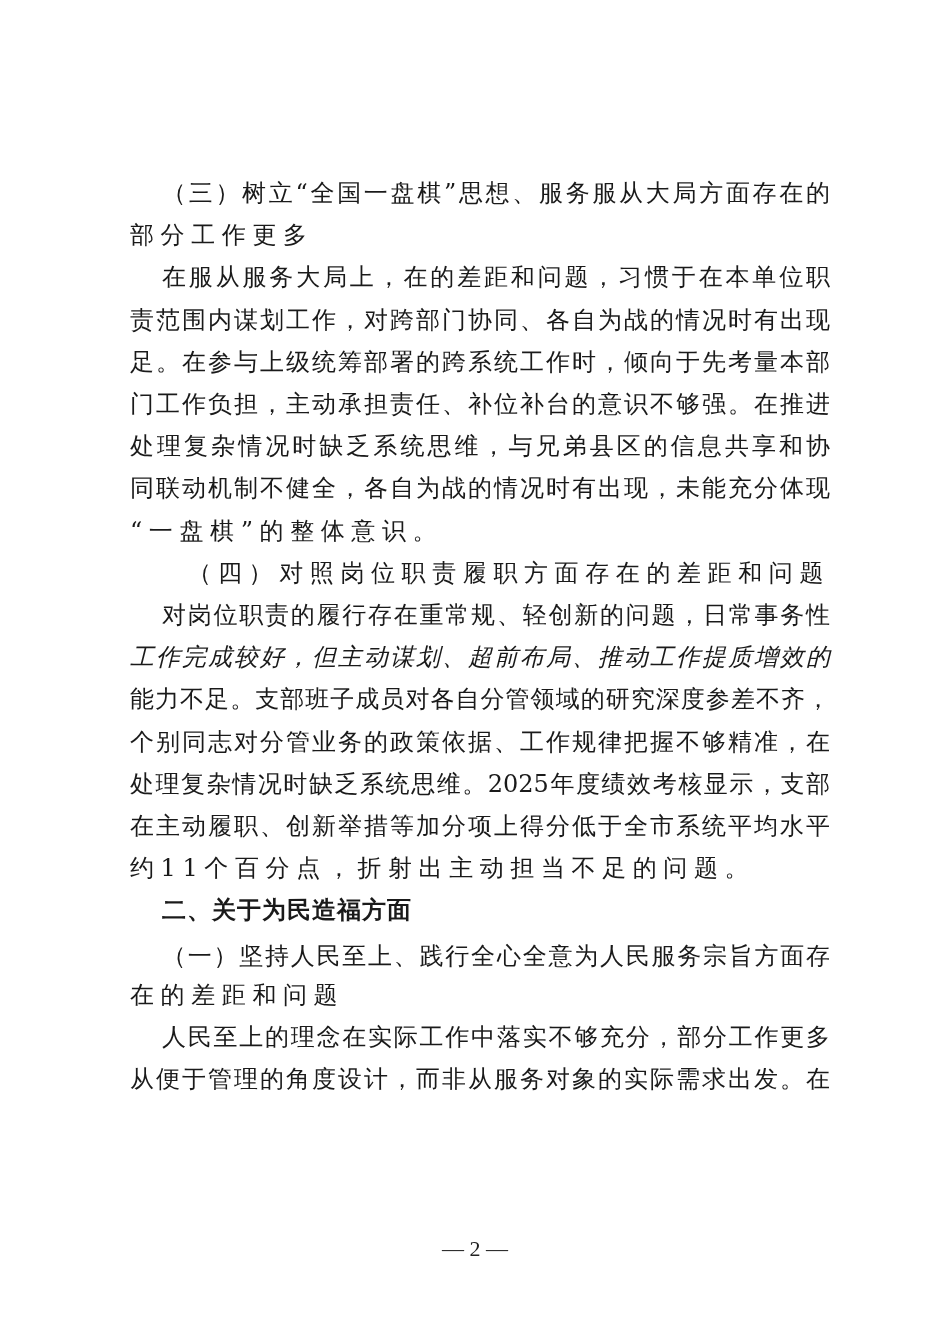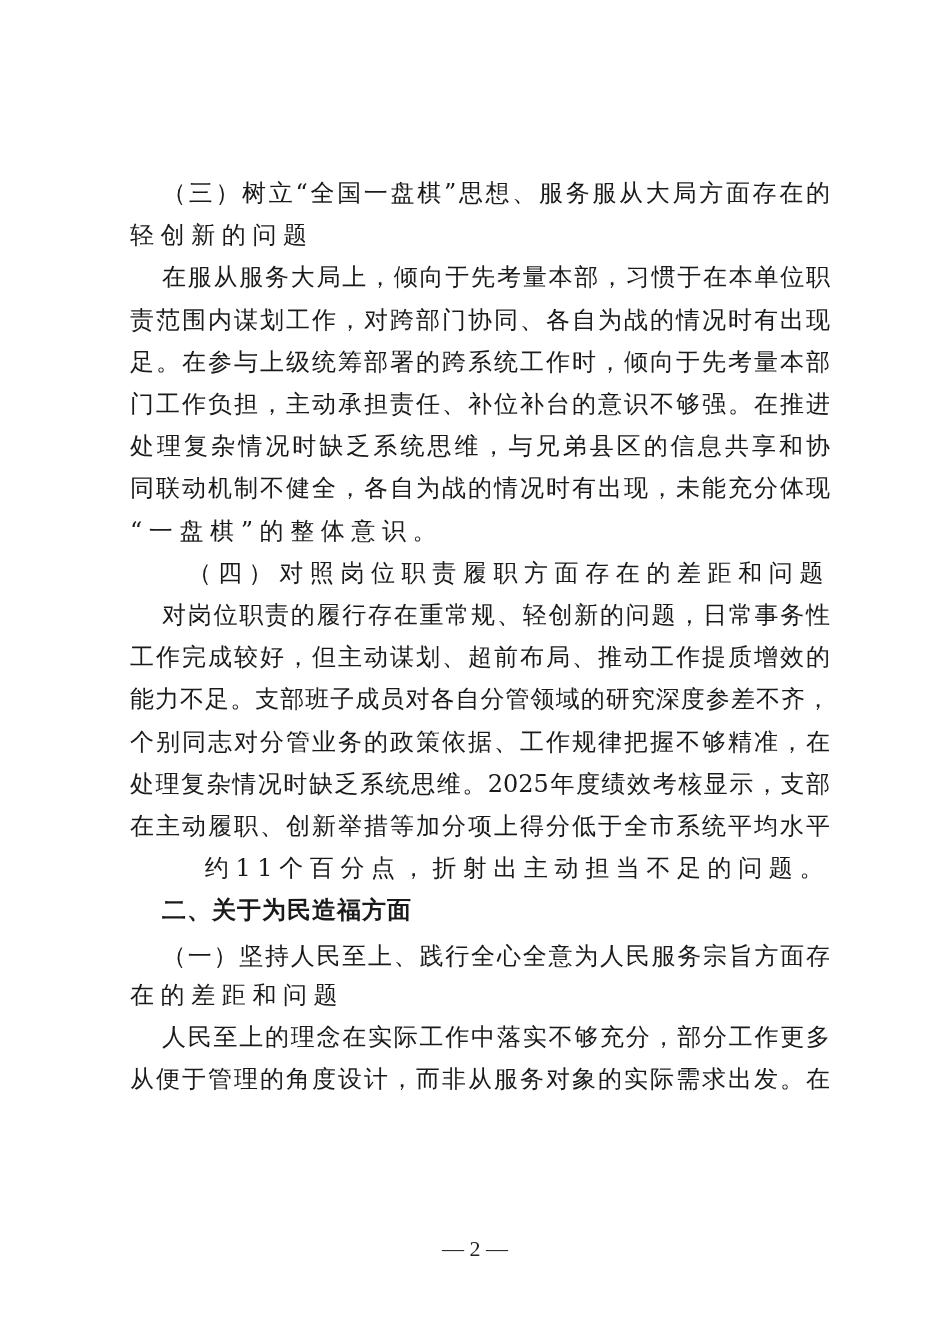--- a/index.html
+++ b/index.html
@@ -22,36 +22,36 @@
     position: absolute; left: 0; width: 950px; top: 1236px; text-align: center;
     font-size: 22px; color: #222; font-family: "Liberation Serif", serif;
   }
 </style>
 </head>
 <body>
 
 <div class="page">
   <div id="lines">
       <div class="line indent justify" style="top: 172px;">（三）树立“全国一盘棋”思想、服务服从大局方面存在的</div>
-      <div class="line" style="top: 214.2px;">轻创新的问题</div>
-      <div class="line indent justify" style="top: 256.4px;">在服从服务大局上，倾向于先考量本部，习惯于在本单位职</div>
+      <div class="line" style="top: 214.2px;">部分工作更多</div>
+      <div class="line indent justify" style="top: 256.4px;">在服从服务大局上，在的差距和问题，习惯于在本单位职</div>
       <div class="line justify" style="top: 298.6px;">责范围内谋划工作，对跨部门协同、各自为战的情况时有出现</div>
       <div class="line justify" style="top: 340.8px;">足。在参与上级统筹部署的跨系统工作时，倾向于先考量本部</div>
       <div class="line justify" style="top: 383px;">门工作负担，主动承担责任、补位补台的意识不够强。在推进</div>
       <div class="line justify" style="top: 425.2px;">处理复杂情况时缺乏系统思维，与兄弟县区的信息共享和协</div>
       <div class="line justify" style="top: 467.4px;">同联动机制不健全，各自为战的情况时有出现，未能充分体现</div>
       <div class="line" style="top: 509.6px;">“一盘棋”的整体意识。</div>
       <div class="line indent" style="top: 551.8px; text-align: right;">（四）对照岗位职责履职方面存在的差距和问题</div>
       <div class="line indent justify" style="top: 594px;">对岗位职责的履行存在重常规、轻创新的问题，日常事务性</div>
-      <div class="line justify" style="top: 636.2px;">工作完成较好，但主动谋划、超前布局、推动工作提质增效的</div>
+      <div class="line justify" style="top: 636.2px; font-style: italic;">工作完成较好，但主动谋划、超前布局、推动工作提质增效的</div>
       <div class="line justify" style="top: 678.4px;">能力不足。支部班子成员对各自分管领域的研究深度参差不齐，</div>
       <div class="line justify" style="top: 720.6px;">个别同志对分管业务的政策依据、工作规律把握不够精准，在</div>
       <div class="line justify" style="top: 762.8px;">处理复杂情况时缺乏系统思维。2025年度绩效考核显示，支部</div>
       <div class="line justify" style="top: 805px;">在主动履职、创新举措等加分项上得分低于全市系统平均水平</div>
-      <div class="line" style="top: 847.2px; text-align: right;">约11个百分点，折射出主动担当不足的问题。</div>
+      <div class="line" style="top: 847.2px;">约11个百分点，折射出主动担当不足的问题。</div>
       <div class="line indent heading-bold" style="top: 889.4px;">二、关于为民造福方面</div>
       <div class="line indent justify" style="top: 888px; margin-top: 47px;">（一）坚持人民至上、践行全心全意为人民服务宗旨方面存</div>
       <div class="line" style="top: 973.8px; font-family: Liberation Serif, serif;">在的差距和问题</div>
       <div class="line indent justify" style="top: 1016px;">人民至上的理念在实际工作中落实不够充分，部分工作更多</div>
       <div class="line justify" style="top: 1058.2px;">从便于管理的角度设计，而非从服务对象的实际需求出发。在</div>
     </div>
   <div class="footer">— 2 —</div>
 </div>
 
 </body></html>

